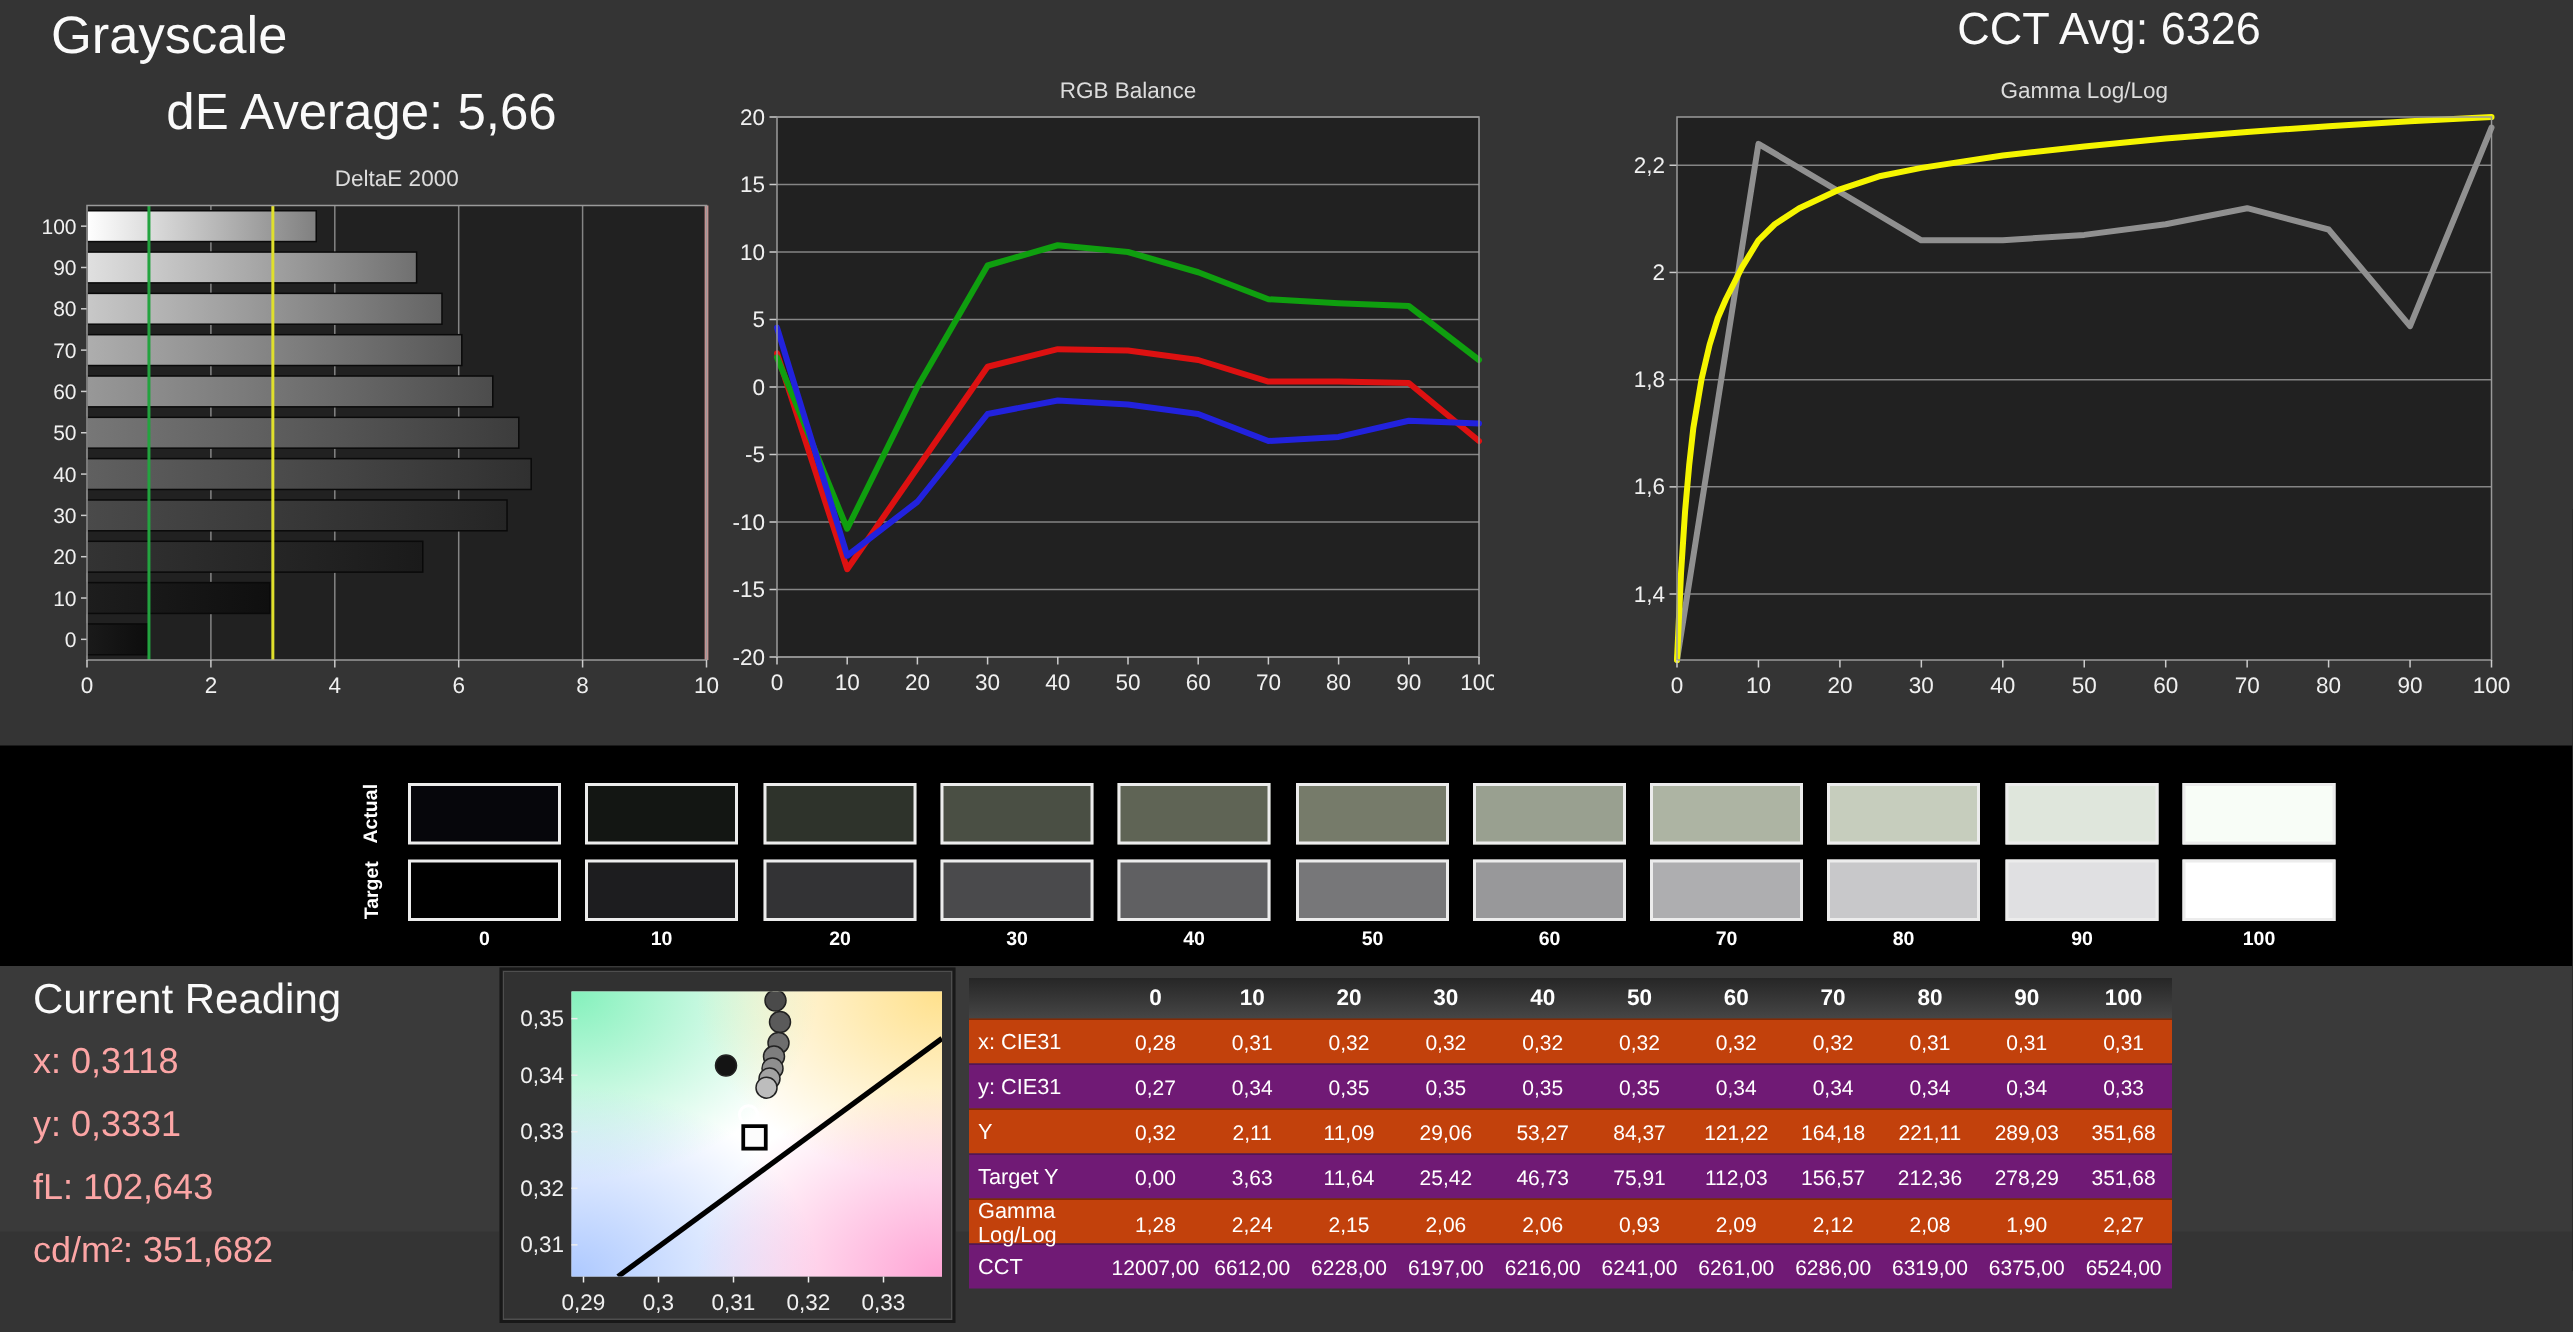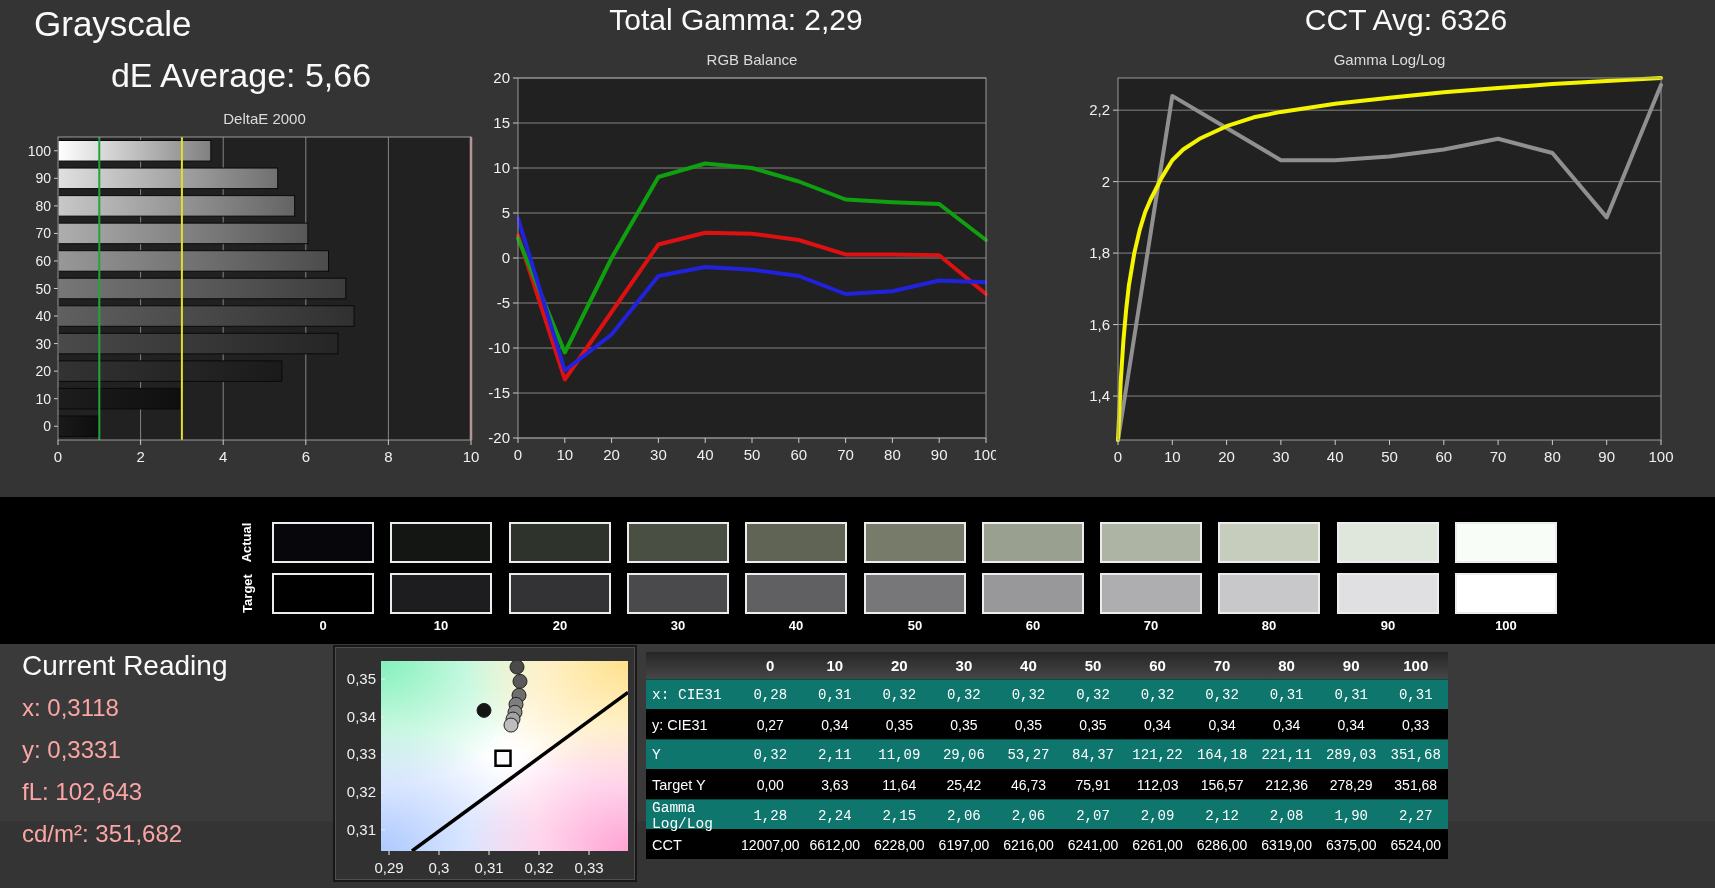--- a/index.html
+++ b/index.html
@@ -18,35 +18,34 @@
   .sw-num{position:absolute;width:102px;top:121px;text-align:center;font-size:13px;font-weight:bold;color:#fff;}
   .vlab{position:absolute;left:238px;width:18px;display:flex;align-items:center;justify-content:center;}
   .vlab span{transform:rotate(-90deg);white-space:nowrap;font-size:13px;font-weight:bold;color:#fff;}
   .cr-title{position:absolute;left:22px;top:6px;font-size:28px;color:#fafafa;}
   .cr-line{position:absolute;left:22px;font-size:24px;color:#fca5a5;}
   #cie-panel{position:absolute;left:333px;top:1px;width:304px;height:237px;background:#313131;
              border:2px solid #181818;box-shadow:inset 0 0 0 1px #4e4e4e;box-sizing:border-box;}
   #data-table{position:absolute;left:646px;top:8px;width:802px;}
   .trow{display:grid;grid-template-columns:92px repeat(11,1fr);}
   .trow.header{height:27px;background:linear-gradient(#262626,#464646);}
-  .trow.dark{height:29px;background:#0f766e;border-top:1px solid rgba(0,0,0,.35);font-family:Liberation Mono, monospace;}
-  .trow.light{height:29px;background:#000000;border-top:1px solid rgba(0,0,0,.25);}
+  .trow.dark{height:29px;background:#c2410c;border-top:1px solid rgba(0,0,0,.35);}
+  .trow.light{height:29px;background:#701a75;border-top:1px solid rgba(0,0,0,.25);}
   .tcell{display:flex;align-items:center;justify-content:center;font-size:14px;color:#fff;}
   .trow.header .tcell{font-weight:bold;font-size:15px;}
   .tlabel{justify-content:flex-start;padding-left:6px;font-size:14.5px;}
 </style>
 </head>
 <body>
 
 <div id="screen">
 
   <div class="sect-top">
     <div class="page-title">Grayscale</div>
     <div class="de-avg">dE Average: 5,66</div>
-    <div class="tg-title">Total Gamma: 2,29</div>
     <div class="cct-title">CCT Avg: 6326</div>
     <div id="deltae-host">
         <svg width="470" height="372" class="chart-svg" style="left: 0px; top: 100px;">
           <text x="248.5" y="24" font-size="15" text-anchor="middle" fill="#dcdcdc">DeltaE 2000</text>
           <rect x="42" y="37" width="413" height="303" fill="#212121"></rect>
           <line x1="124.60000000000001" y1="37" x2="124.60000000000001" y2="340" stroke="#858585" stroke-width="1"></line>
           <line x1="207.20000000000002" y1="37" x2="207.20000000000002" y2="340" stroke="#858585" stroke-width="1"></line>
           <line x1="289.79999999999995" y1="37" x2="289.79999999999995" y2="340" stroke="#858585" stroke-width="1"></line>
           <line x1="372.40000000000003" y1="37" x2="372.40000000000003" y2="340" stroke="#858585" stroke-width="1"></line>
           <defs>
@@ -431,21 +430,21 @@
           <div class="tcell">278,29</div>
           <div class="tcell">351,68</div>
         </div>
         <div class="trow dark">
           <div class="tcell tlabel">Gamma Log/Log</div>
           <div class="tcell">1,28</div>
           <div class="tcell">2,24</div>
           <div class="tcell">2,15</div>
           <div class="tcell">2,06</div>
           <div class="tcell">2,06</div>
-          <div class="tcell">2,07</div>
+          <div class="tcell">0,93</div>
           <div class="tcell">2,09</div>
           <div class="tcell">2,12</div>
           <div class="tcell">2,08</div>
           <div class="tcell">1,90</div>
           <div class="tcell">2,27</div>
         </div>
         <div class="trow light">
           <div class="tcell tlabel">CCT</div>
           <div class="tcell">12007,00</div>
           <div class="tcell">6612,00</div>

